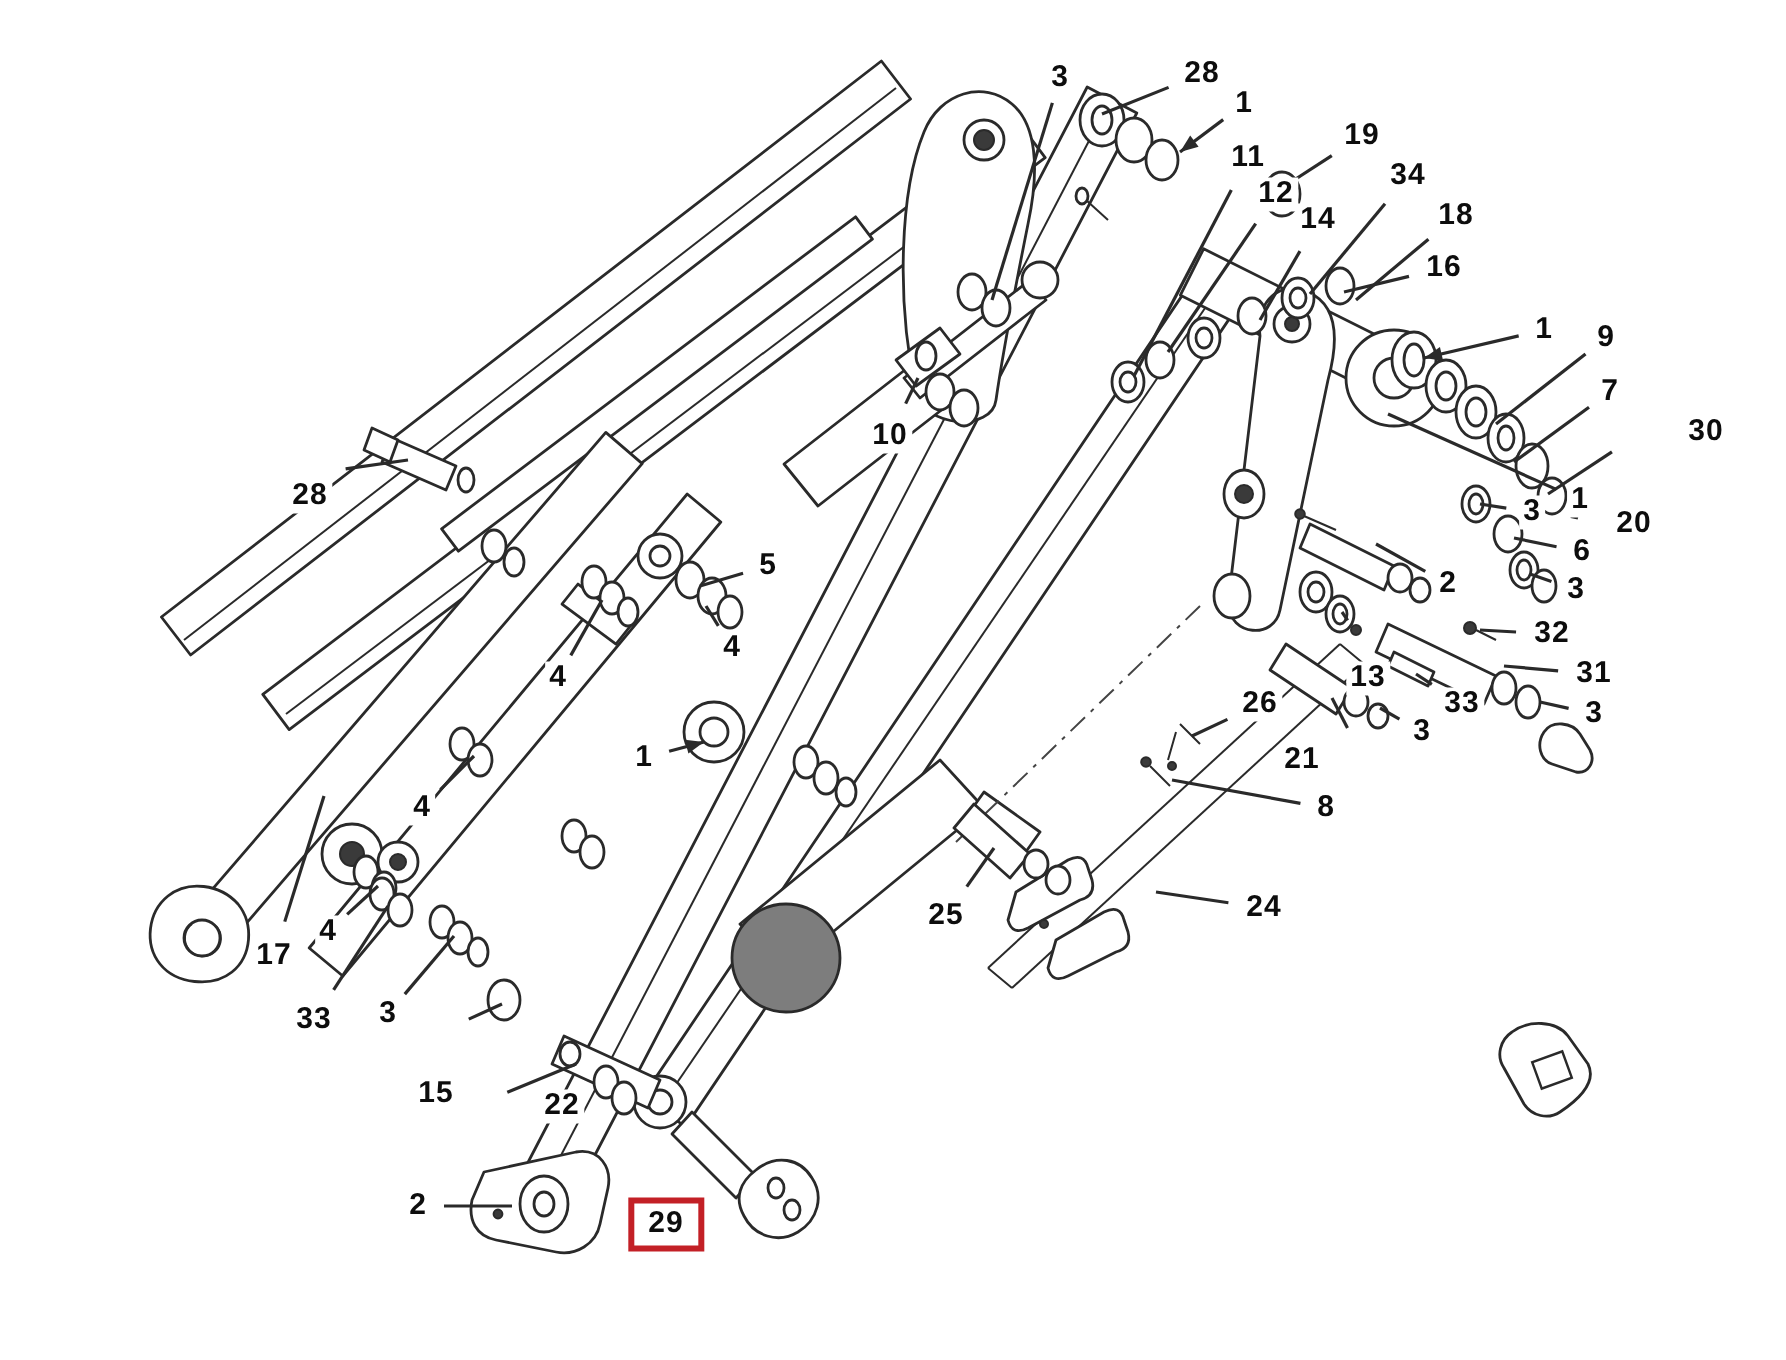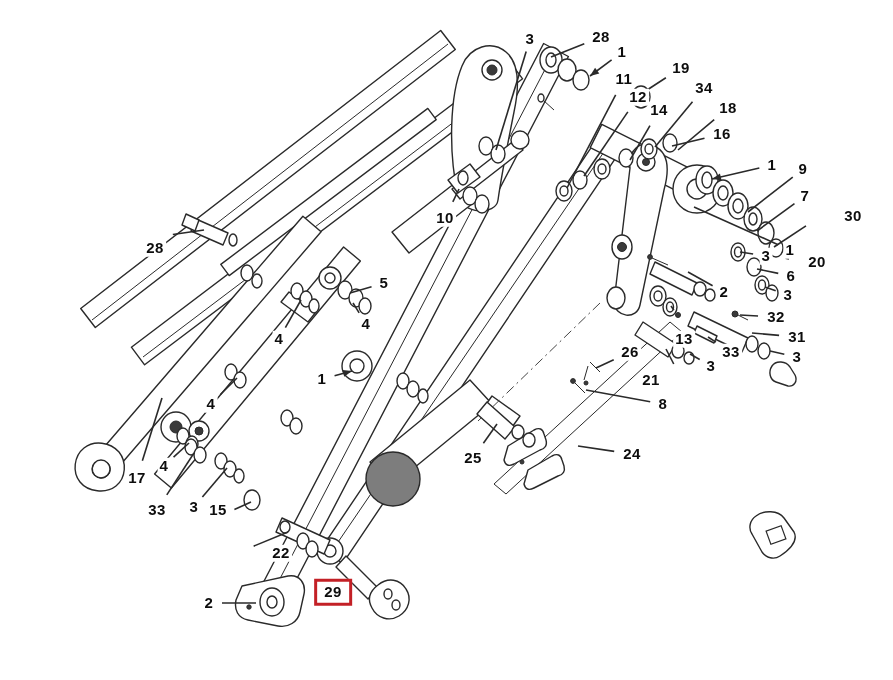--- a/index.html
+++ b/index.html
@@ -299,18 +299,18 @@
       <div class="callout" style="left: 155px; top: 237px; margin-top: 11px;">28</div>
       <div class="callout" style="left: 384px; top: 283px;">5</div>
       <div class="callout" style="left: 366px; top: 324px;">4</div>
       <div class="callout" style="left: 279px; top: 339px;">4</div>
       <div class="callout" style="left: 322px; top: 379px;">1</div>
       <div class="callout" style="left: 211px; top: 404px;">4</div>
       <div class="callout" style="left: 164px; top: 466px;">4</div>
       <div class="callout" style="left: 137px; top: 478px;">17</div>
       <div class="callout" style="left: 157px; top: 510px;">33</div>
       <div class="callout" style="left: 194px; top: 507px;">3</div>
-      <div class="callout" style="left: 218px; top: 510px;">15</div>
+      <div class="callout" style="left: 218px; top: 547px;">15</div>
       <div class="callout" style="left: 237px; top: 553px; margin-left: 44px;">22</div>
       <div class="callout" style="left: 209px; top: 603px;">2</div>
-      <div class="callout boxed" style="left: 333px; top: 592px;">29</div>
+      <div class="callout boxed" style="left: 333px; top: 612px;">29</div>
     </div>
 </div>
 
 </body></html>

